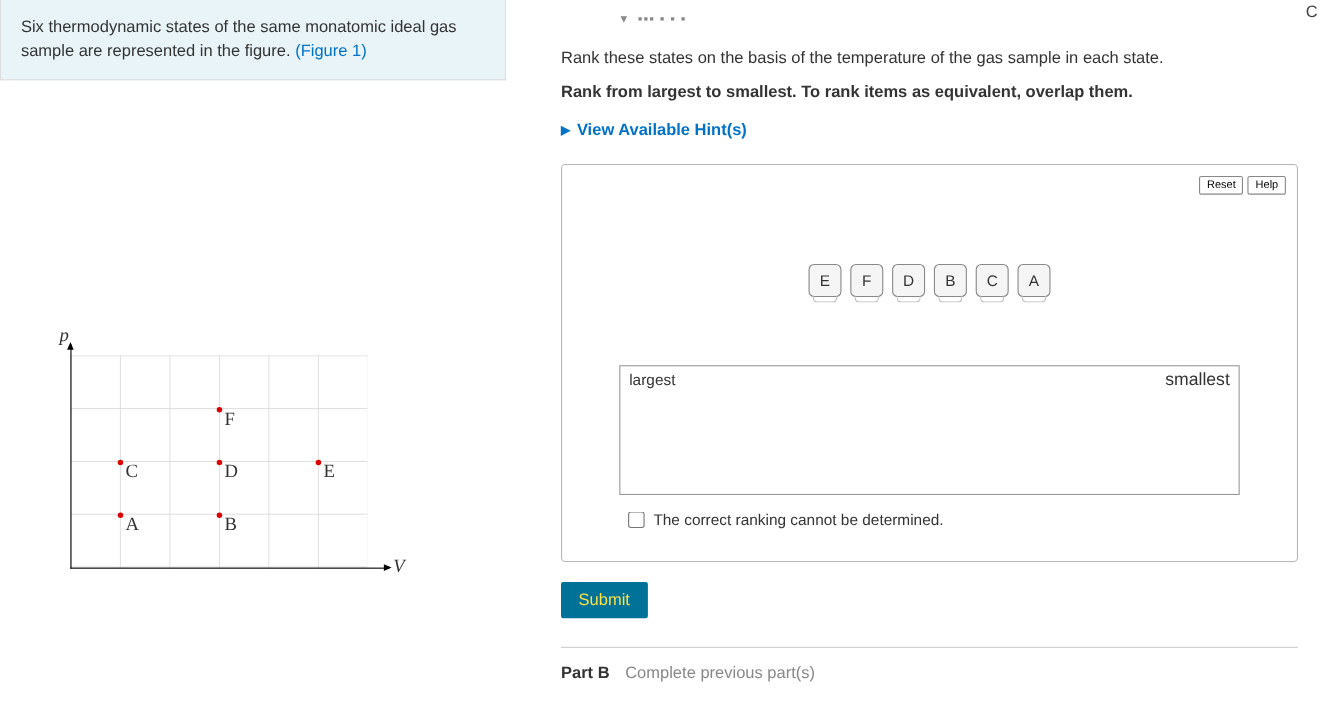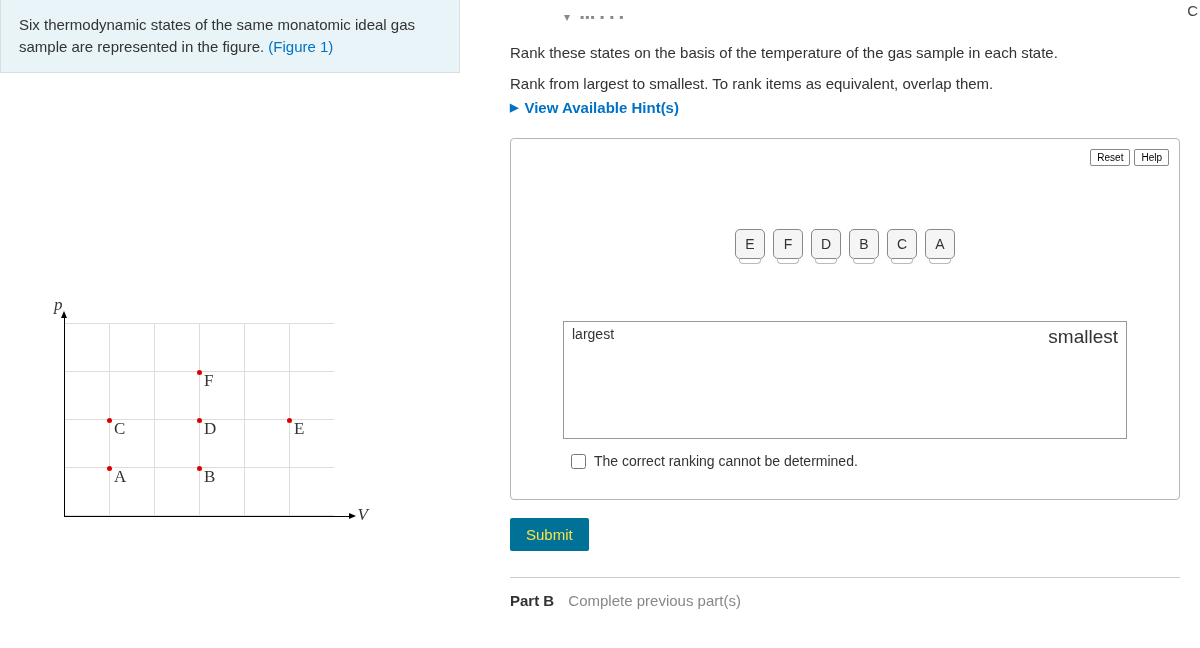--- a/index.html
+++ b/index.html
@@ -23,35 +23,35 @@
 .axis-x::after { content: ""; position: absolute; right: -2px; top: -3px; border-top: 3.5px solid transparent; border-bottom: 3.5px solid transparent; border-left: 7px solid #000; }
 .grid { position: absolute; left: 20px; right: 30px; top: 20px; bottom: 16px; background-image: linear-gradient(to right, #ddd 1px, transparent 1px), linear-gradient(to bottom, #ddd 1px, transparent 1px); background-size: 45px 48px; }
 .p-label { position: absolute; left: 10px; top: -8px; font-style: italic; font-family: "Times New Roman", serif; font-size: 17px; }
 .v-label { position: absolute; right: -4px; bottom: 8px; font-style: italic; font-family: "Times New Roman", serif; font-size: 17px; }
 .point { position: absolute; width: 5px; height: 5px; background: #d00; border-radius: 50%; }
 .plabel { font-family: "Times New Roman", serif; font-size: 17px; position: absolute; }
 
 .right-col { position: absolute; left: 500px; top: 0; right: 0; padding: 10px 20px 0 10px; }
 .part-dots { font-size: 12px; color: #888; letter-spacing: 1px; margin-bottom: 20px; margin-left: 54px; }
 .instr1 { font-size: 15px; margin-bottom: 14px; }
-.instr2 { font-size: 15px; font-weight: normal; margin-bottom: 7px; }
+.instr2 { font-size: 15px; font-weight: bold; margin-bottom: 18px; }
 .hints { color: #0072c6; font-weight: bold; font-size: 15px; cursor: pointer; display: flex; align-items: center; gap: 6px; }
 .hints .tri { font-size: 11px; }
 
 .rank-outer { border: 1px solid #b5b5b5; border-radius: 4px; margin-top: 22px; padding: 12px; position: relative; height: 362px; }
 .rank-btns { position: absolute; top: 10px; right: 10px; display: flex; gap: 4px; }
 .small-btn { border: 1px solid #888; background: #fff; font-size: 10px; padding: 2px 6px; cursor: pointer; border-radius: 2px; }
 
 .chips { display: flex; gap: 8px; justify-content: center; margin-top: 78px; }
 .chip { width: 30px; height: 30px; border: 1px solid #888; border-radius: 5px; background: #f5f5f5; display: flex; align-items: center; justify-content: center; font-size: 14px; cursor: grab; position: relative; }
 .chip::after { content: ""; position: absolute; left: 3px; right: 3px; bottom: -6px; height: 5px; border: 1px solid #bbb; border-top: none; border-radius: 0 0 4px 4px; }
 
 .drop-zone { margin: 62px 40px 0 40px; border: 1px solid #999; height: 118px; position: relative; padding: 4px 20px; }
 .zone-label-l { position: absolute; top: 4px; left: 8px; font-size: 14px; }
-.zone-label-r { position: absolute; top: 4px; right: 8px; font-size: 19px; }
+.zone-label-r { position: absolute; top: 4px; right: 8px; font-size: 16px; }
 
 .cannot-row { display: flex; align-items: center; gap: 8px; margin: 14px 0 0 48px; font-size: 14px; }
 .cannot-row input { width: 15px; height: 15px; }
 
 .submit-btn { background: #007298; color: #fde047; border: none; padding: 8px 16px; font-size: 15px; margin-top: 18px; cursor: pointer; border-radius: 2px; }
 .divider { border-top: 1px solid #ccc; margin-top: 26px; }
 .partb { margin-top: 14px; font-size: 15px; }
 .partb b { margin-right: 10px; }
 .partb span.gray { color: #888; }
 .corner { position: absolute; top: 2px; right: 2px; font-size: 15px; color: #444; }

